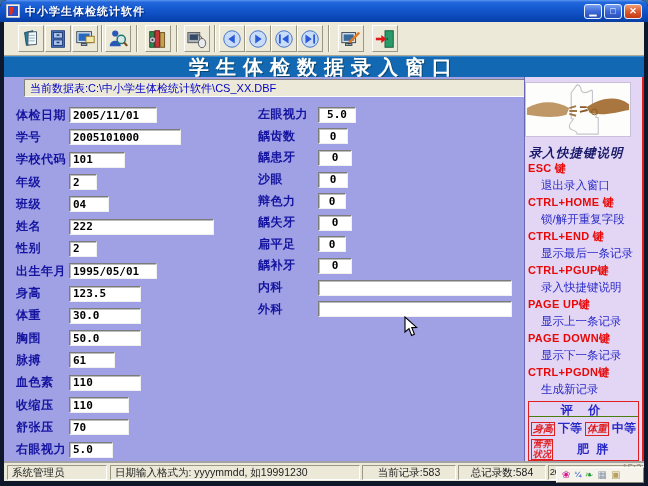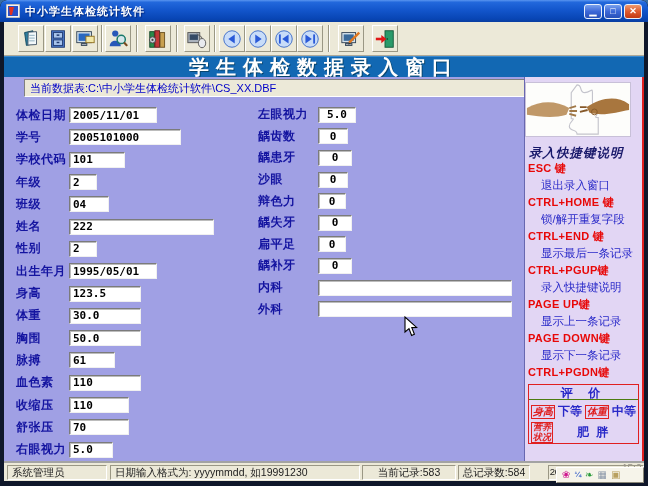--- a/index.html
+++ b/index.html
@@ -333,20 +333,21 @@
       <div class="sc-d">锁/解开重复字段</div>
       <div class="sc-k">CTRL+END 键</div>
       <div class="sc-d">显示最后一条记录</div>
       <div class="sc-k">CTRL+PGUP键</div>
       <div class="sc-d">录入快捷键说明</div>
       <div class="sc-k">PAGE UP键</div>
       <div class="sc-d">显示上一条记录</div>
       <div class="sc-k">PAGE DOWN键</div>
       <div class="sc-d">显示下一条记录</div>
       <div class="sc-k">CTRL+PGDN键</div>
+      <div class="sc-d">生成新记录</div>
     </div>
     <div class="evalbox">
       <div class="eval-title">评  价</div>
       <div class="eval-r1">
         <span class="rlbl">身高</span>
         <span class="rval">下等</span>
         <span class="rlbl">体重</span>
         <span class="rval">中等</span>
       </div>
       <div class="eval-r2">
@@ -359,21 +360,21 @@
   <div class="statusbar">
     <div class="spanel" style="left:3px;width:100px">
         <span>系统管理员</span>
       </div>
     <div class="spanel" style="left:106px;width:250px">
         <span>日期输入格式为: yyyymmdd, 如19991230</span>
       </div>
     <div class="spanel" style="left:358px;width:94px;justify-content:center">
         <span>当前记录:583</span>
       </div>
-    <div class="spanel" style="left:454px;width:72px;justify-content:center">
+    <div class="spanel" style="left:454px;width:88px;justify-content:center">
         <span>总记录数:584</span>
       </div>
     <div class="spanel" style="left:544px;width:96px;justify-content:center;font-size:9.5px;letter-spacing:-0.3px">
         <span>2006年4月21日 星期五</span>
       </div>
   </div>
 
   <span class="clock">15:2</span>
   <div class="tray">
     <span style="color:#d01890">❀</span>

